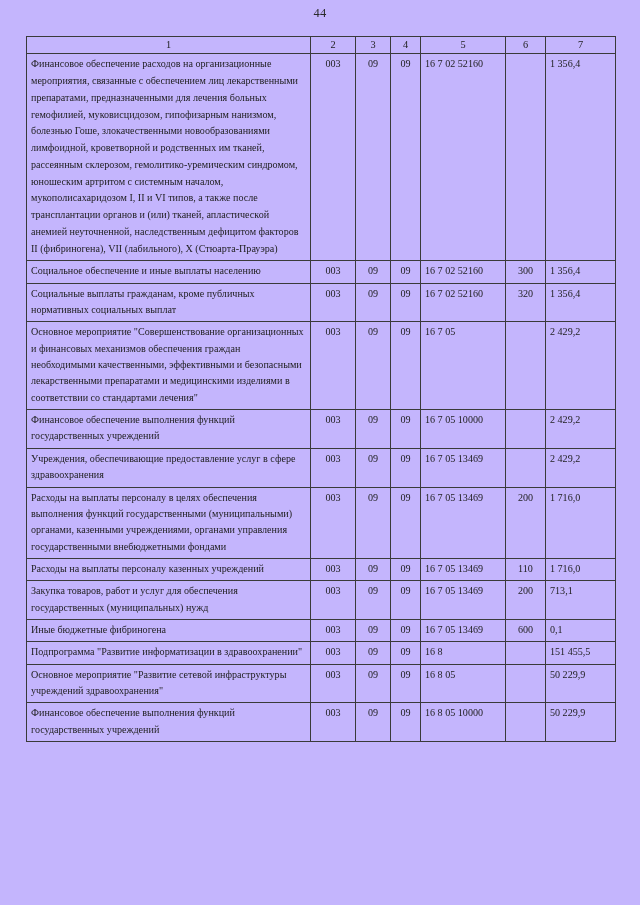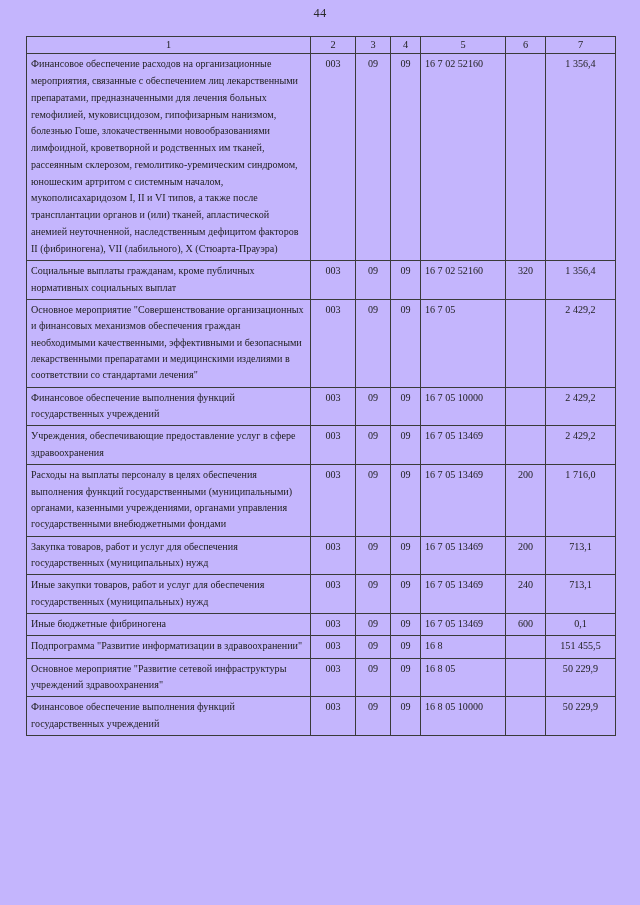--- a/index.html
+++ b/index.html
@@ -58,21 +58,21 @@
     text-align: center;
     padding: 1px 2px 2px 2px;
     font-size: 10.3px;
     line-height: 1.3;
     vertical-align: middle;
   }
   
   .c-name   { text-align: left; }
   .c-num    { text-align: center; }
   .c-code   { text-align: left; padding-left: 5px; }
-  .c-val    { text-align: center; padding-right: 6px; }
+  .c-val    { text-align: left; padding-right: 6px; }
 
   
   col.w1 { width: 284px; }
   col.w2 { width: 45px; }
   col.w3 { width: 35px; }
   col.w4 { width: 30px; }
   col.w5 { width: 85px; }
   col.w6 { width: 40px; }
   col.w7 { width: 70px; }
 
@@ -112,20 +112,29 @@
         <tr>
           <td class="c-name tall-cell spacer-pad">Финансовое обеспечение расходов на организационные мероприятия, связанные с обеспечением лиц лекарственными препаратами, предназначенными для лечения больных гемофилией, муковисцидозом, гипофизарным нанизмом, болезнью Гоше, злокачественными новообразованиями лимфоидной, кроветворной и родственных им тканей, рассеянным склерозом, гемолитико-уремическим синдромом, юношеским артритом с системным началом, мукополисахаридозом I, II и VI типов, а также после трансплантации органов и (или) тканей, апластической анемией неуточненной, наследственным дефицитом факторов II (фибриногена), VII (лабильного), X (Стюарта-Прауэра)</td>
           <td class="c-num">003</td>
           <td class="c-num">09</td>
           <td class="c-num">09</td>
           <td class="c-code">16 7 02 52160</td>
           <td class="c-num"></td>
           <td class="c-val">1 356,4</td>
         </tr>
 
+        <tr>
+          <td class="c-name">Социальное обеспечение и иные выплаты населению</td>
+          <td class="c-num">003</td>
+          <td class="c-num">09</td>
+          <td class="c-num">09</td>
+          <td class="c-code">16 7 02 52160</td>
+          <td class="c-num">300</td>
+          <td class="c-val">1 356,4</td>
+        </tr>
 
         <tr>
           <td class="c-name">Социальные выплаты гражданам, кроме публичных нормативных социальных выплат</td>
           <td class="c-num">003</td>
           <td class="c-num">09</td>
           <td class="c-num">09</td>
           <td class="c-code">16 7 02 52160</td>
           <td class="c-num">320</td>
           <td class="c-val">1 356,4</td>
         </tr>
@@ -163,40 +172,40 @@
         <tr>
           <td class="c-name">Расходы на выплаты персоналу в целях обеспечения выполнения функций государственными (муниципальными) органами, казенными учреждениями, органами управления государственными внебюджетными фондами</td>
           <td class="c-num">003</td>
           <td class="c-num">09</td>
           <td class="c-num">09</td>
           <td class="c-code">16 7 05 13469</td>
           <td class="c-num">200</td>
           <td class="c-val">1 716,0</td>
         </tr>
 
+        <tr>
+          <td class="c-name">Расходы на выплаты персоналу казенных учреждений</td>
+          <td class="c-num">003</td>
+          <td class="c-num">09</td>
+          <td class="c-num">09</td>
+          <td class="c-code">16 7 05 13469</td>
+          <td class="c-num">110</td>
+          <td class="c-val">1 716,0</td>
+        </tr>
 
         <tr>
           <td class="c-name">Закупка товаров, работ и услуг для обеспечения государственных (муниципальных) нужд</td>
           <td class="c-num">003</td>
           <td class="c-num">09</td>
           <td class="c-num">09</td>
           <td class="c-code">16 7 05 13469</td>
           <td class="c-num">200</td>
           <td class="c-val">713,1</td>
         </tr>
 
-        <tr>
-          <td class="c-name spacer-pad">Иные закупки товаров, работ и услуг для обеспечения государственных (муниципальных) нужд</td>
-          <td class="c-num">003</td>
-          <td class="c-num">09</td>
-          <td class="c-num">09</td>
-          <td class="c-code">16 7 05 13469</td>
-          <td class="c-num">240</td>
-          <td class="c-val">713,1</td>
-        </tr>
 
         <tr>
           <td class="c-name">Иные бюджетные фибриногена</td>
           <td class="c-num">003</td>
           <td class="c-num">09</td>
           <td class="c-num">09</td>
           <td class="c-code">16 7 05 13469</td>
           <td class="c-num">600</td>
           <td class="c-val">0,1</td>
         </tr>

